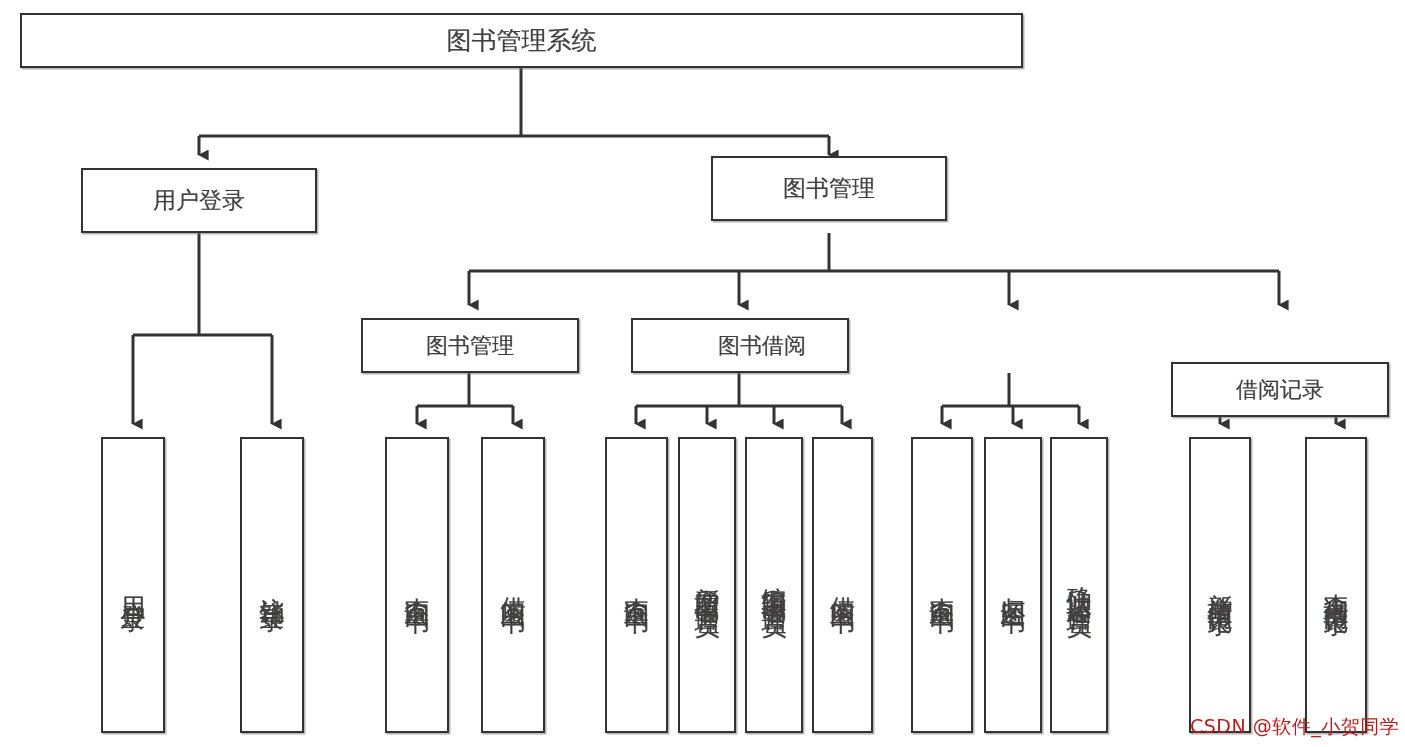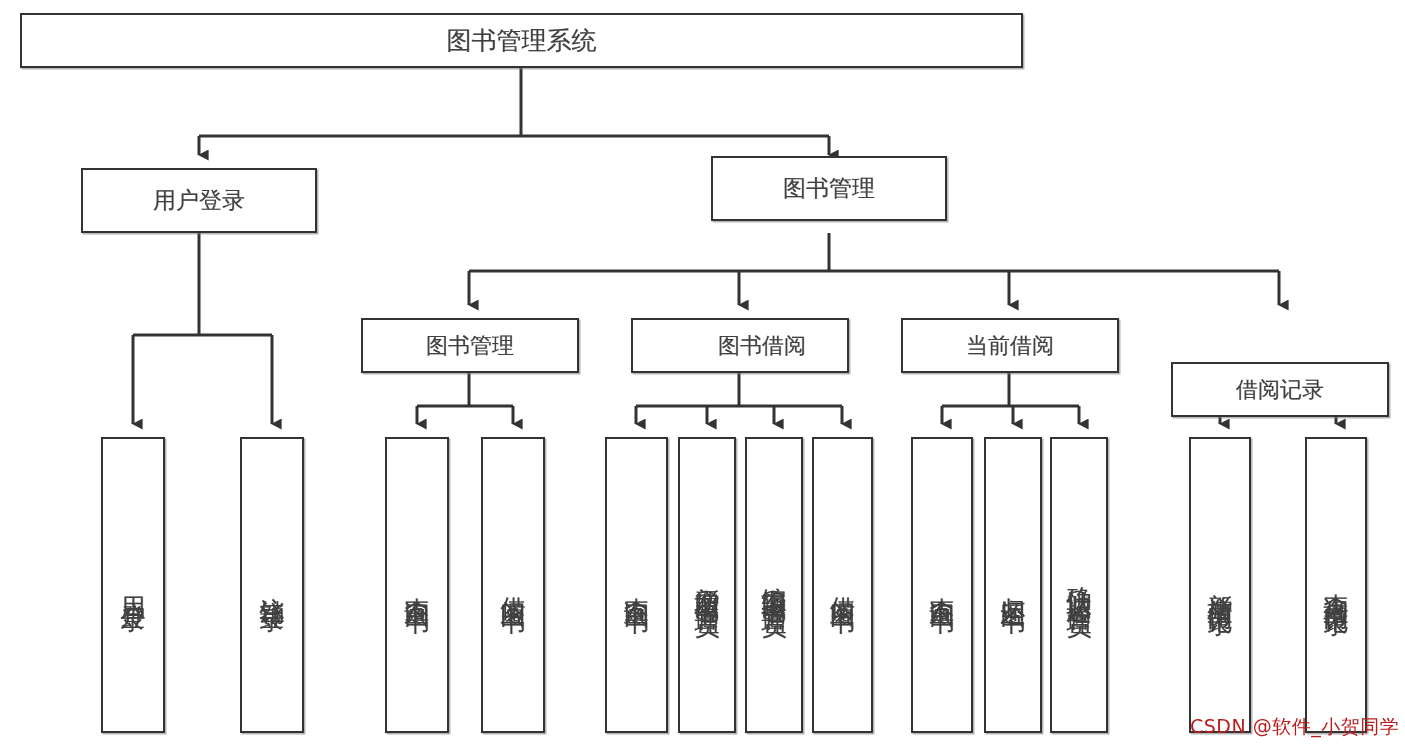--- a/index.html
+++ b/index.html
@@ -136,23 +136,20 @@
   <div class="node level2" style="left: 711px; top: 156px; width: 236px; height: 65px;">
     <span class="label">图书管理</span>
   </div>
 
   <div class="node level3" style="left: 361px; top: 318px; width: 218px; height: 55px;">
     <span class="label">图书管理</span>
   </div>
   <div class="node level3" style="left: 631px; top: 318px; width: 218px; height: 55px; padding-left: 44px;">
     <span class="label">图书借阅</span>
   </div>
-  <div class="node level3" style="left: 901px; top: 318px; width: 218px; height: 55px;">
-    <span class="label">当前借阅</span>
-  </div>
   <div class="node level3" style="left: 1171px; top: 318px; width: 218px; height: 55px; margin-top: 44px;">
     <span class="label">借阅记录</span>
   </div>
 
   <div class="node leaf" style="left: 101px; top: 437px; width: 64px; height: 296px;">
     <span class="label">用户登录</span>
   </div>
   <div class="node leaf" style="left: 240px; top: 437px; width: 64px; height: 296px;">
     <span class="label">注销登录</span>
   </div>

